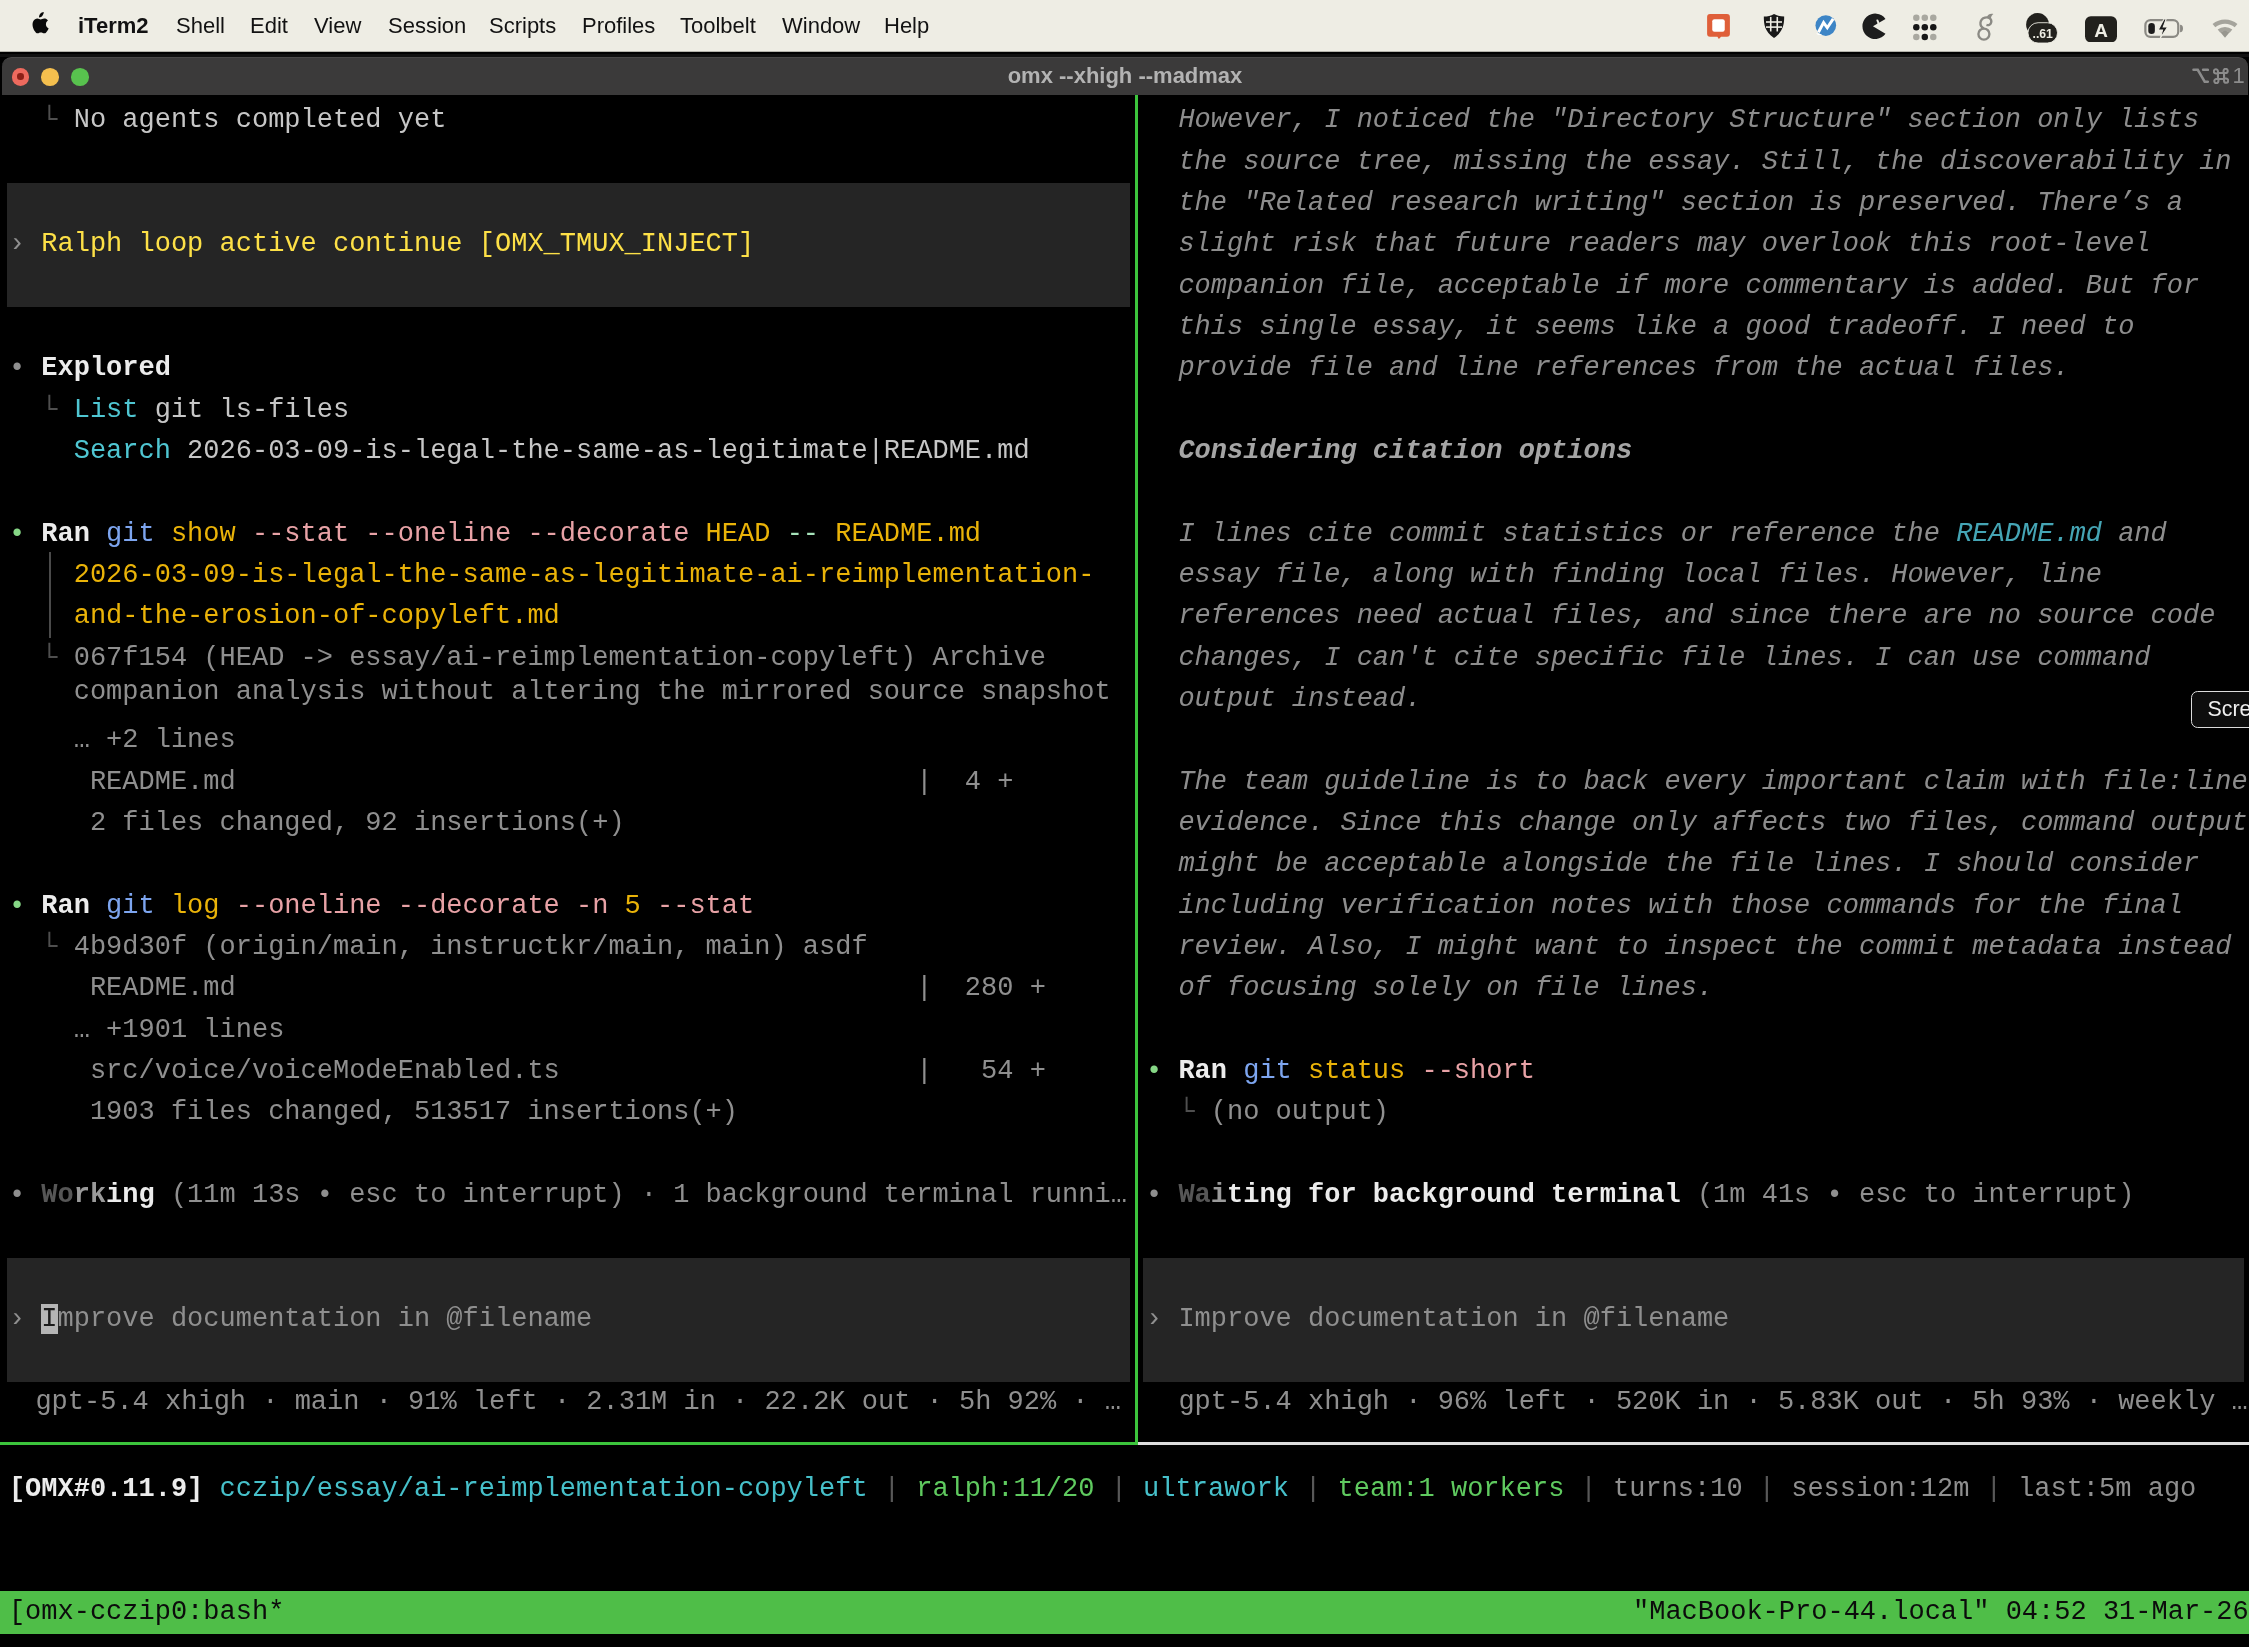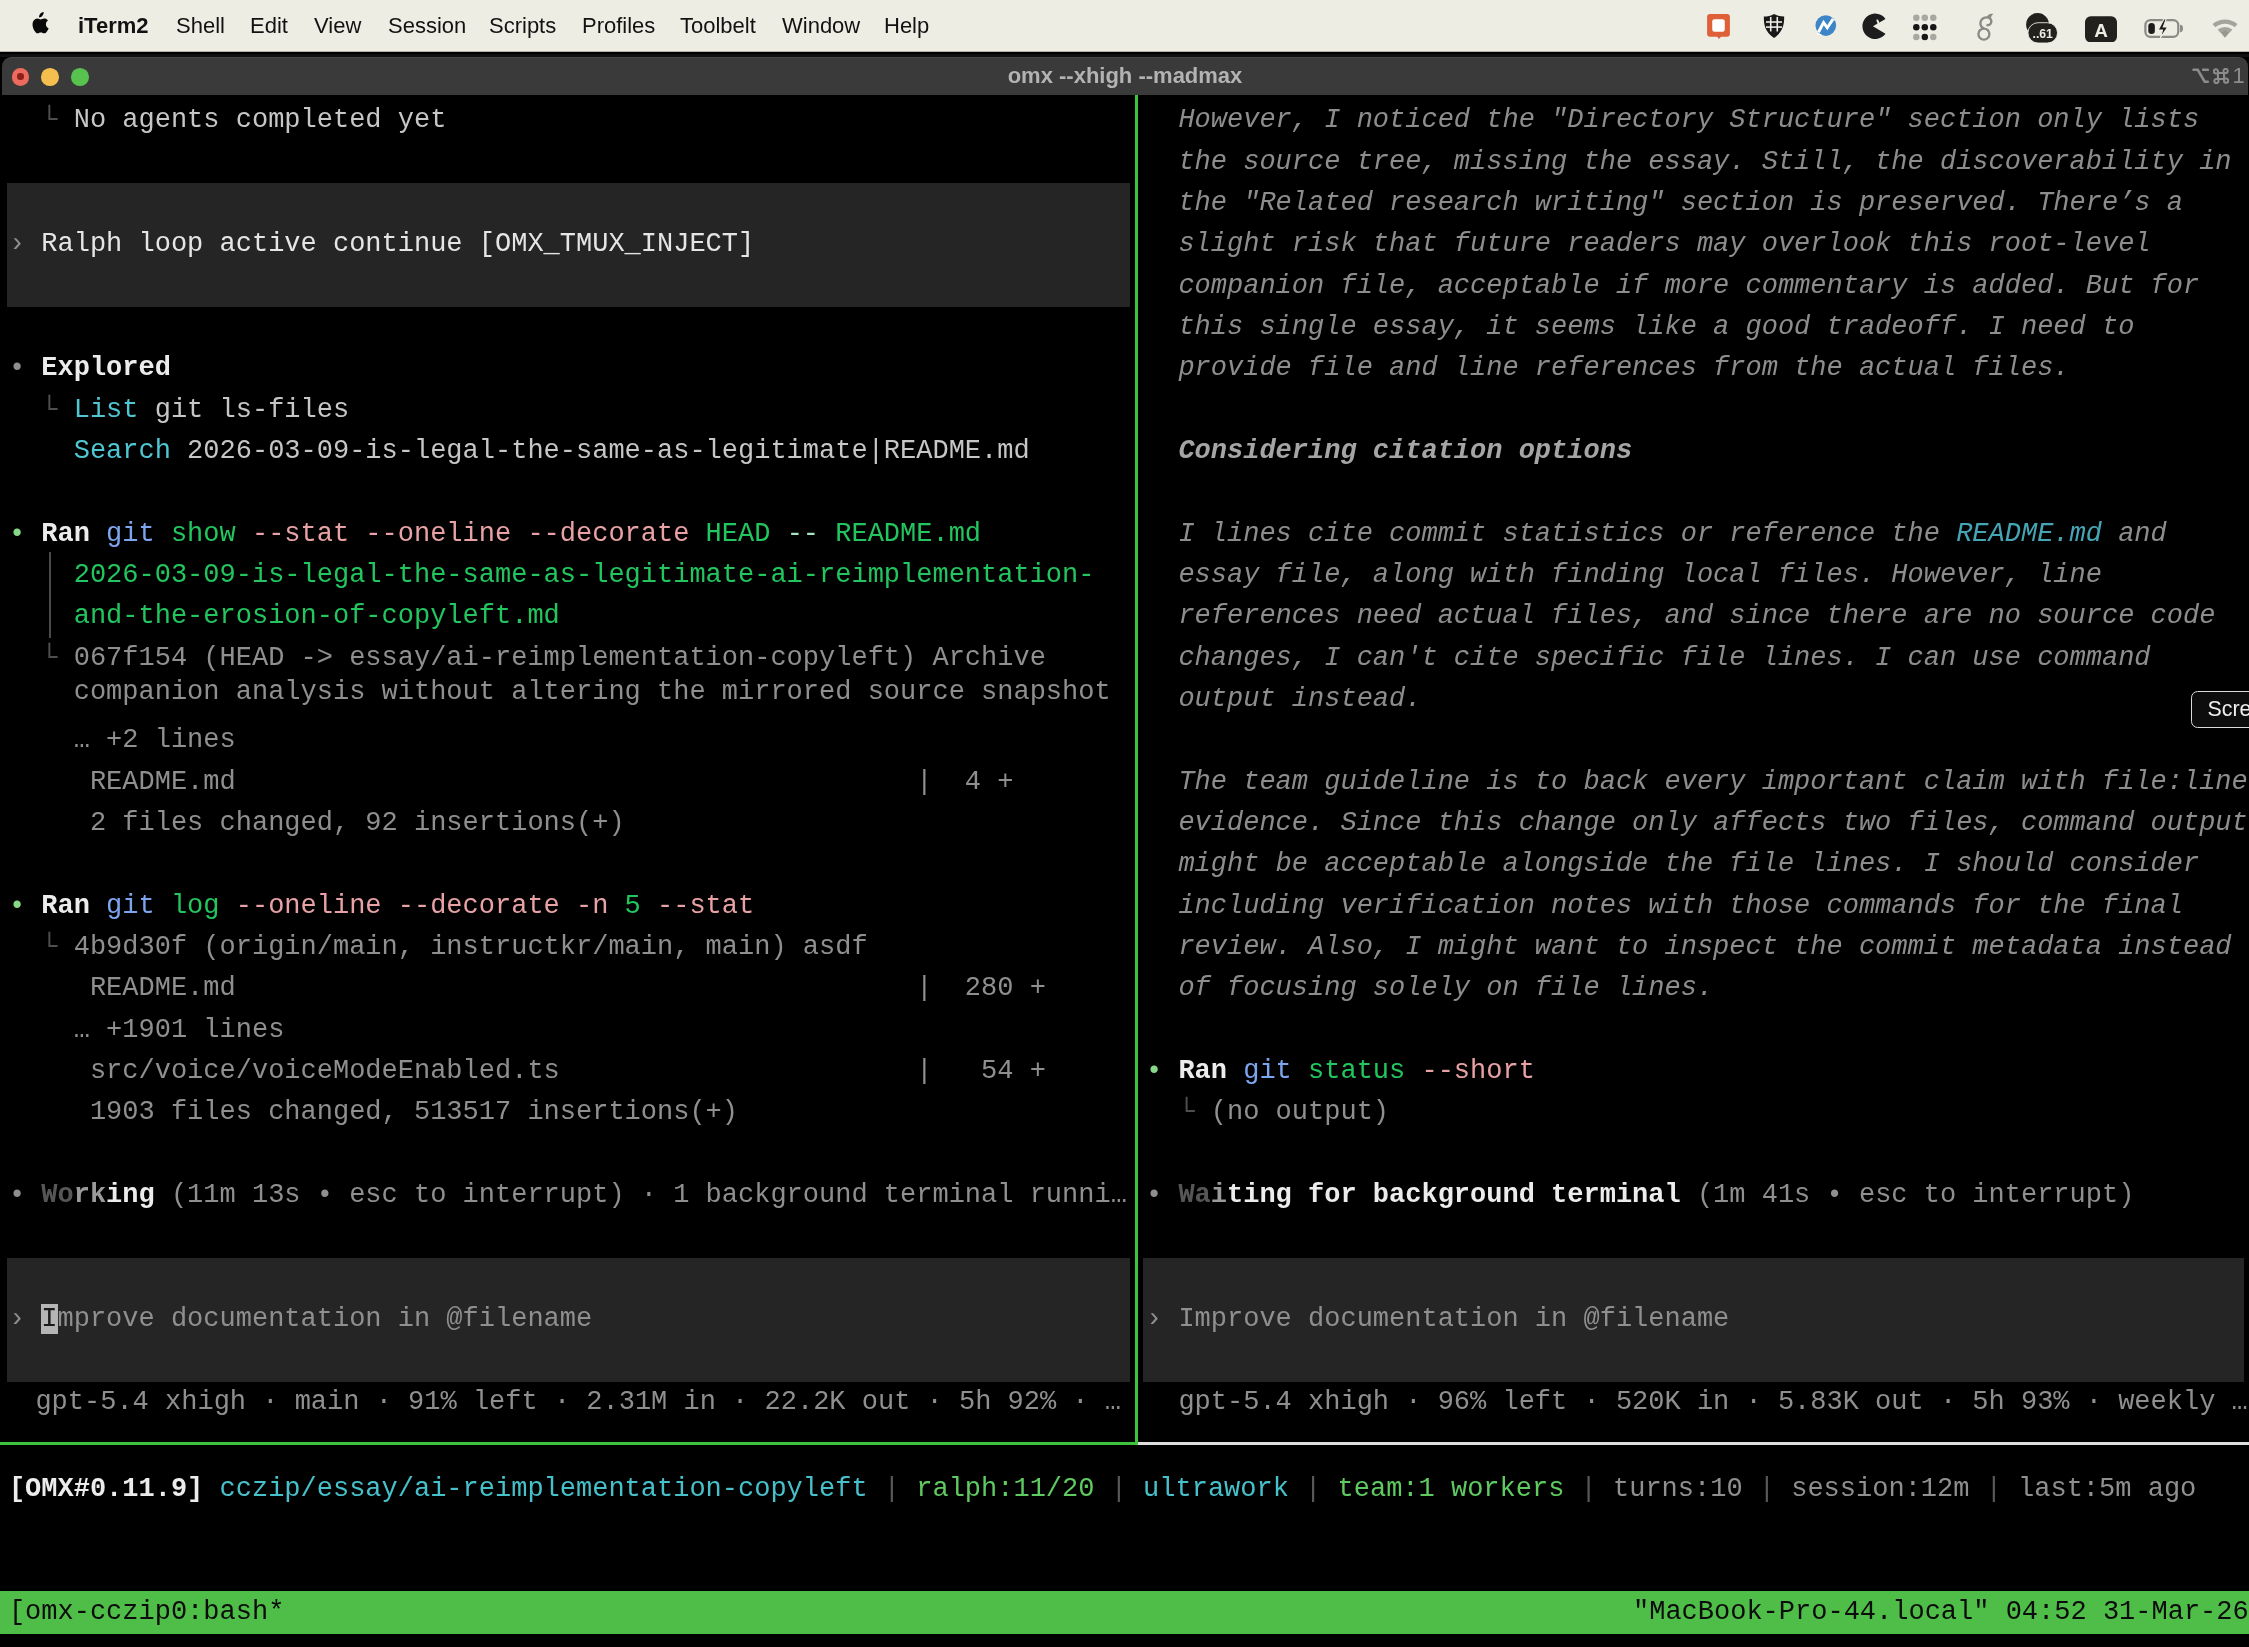--- a/index.html
+++ b/index.html
@@ -1,22 +1,22 @@
 <!DOCTYPE html>
 <html style="font-size:11.8px"><head><meta charset="utf-8"><style>
 * { margin:0; padding:0; box-sizing:border-box; }
 html,body { width:2250px; height:1648px; background:#000; overflow:hidden; position:relative; }
 .ln { position:absolute; font:27px/41px "Liberation Mono", monospace; white-space:pre; color:#c6c6c6; letter-spacing:0; }
 .fg { color:#c6c6c6; }
-.fg2 { color:#e5e5e5; }
+.fg2 { color:#fde047; }
 .dim { color:#8f8f8f; }
 .tree { color:#4f4f4f; }
 .cyan { color:#4fc6d2; }
 .blue { color:#7da5ef; }
-.lav { color:#22c55e; }
+.lav { color:#eab308; }
 .pink { color:#e8a2a6; }
 .mint { color:#a6e3ba; }
 .grn { color:#86d786; }
 .wht { color:#ececec; font-weight:700; }
 .sh1 { color:#565656; font-weight:700; }
 .sh2 { color:#9a9a9a; font-weight:700; }
 .it { color:#8d8d8d; font-style:italic; }
 .itb { color:#a5a5a5; font-style:italic; font-weight:700; }
 .itteal { color:#45a5b5; font-style:italic; }
 .cur { background:#b5b5b5; color:#1a1a1a; }

